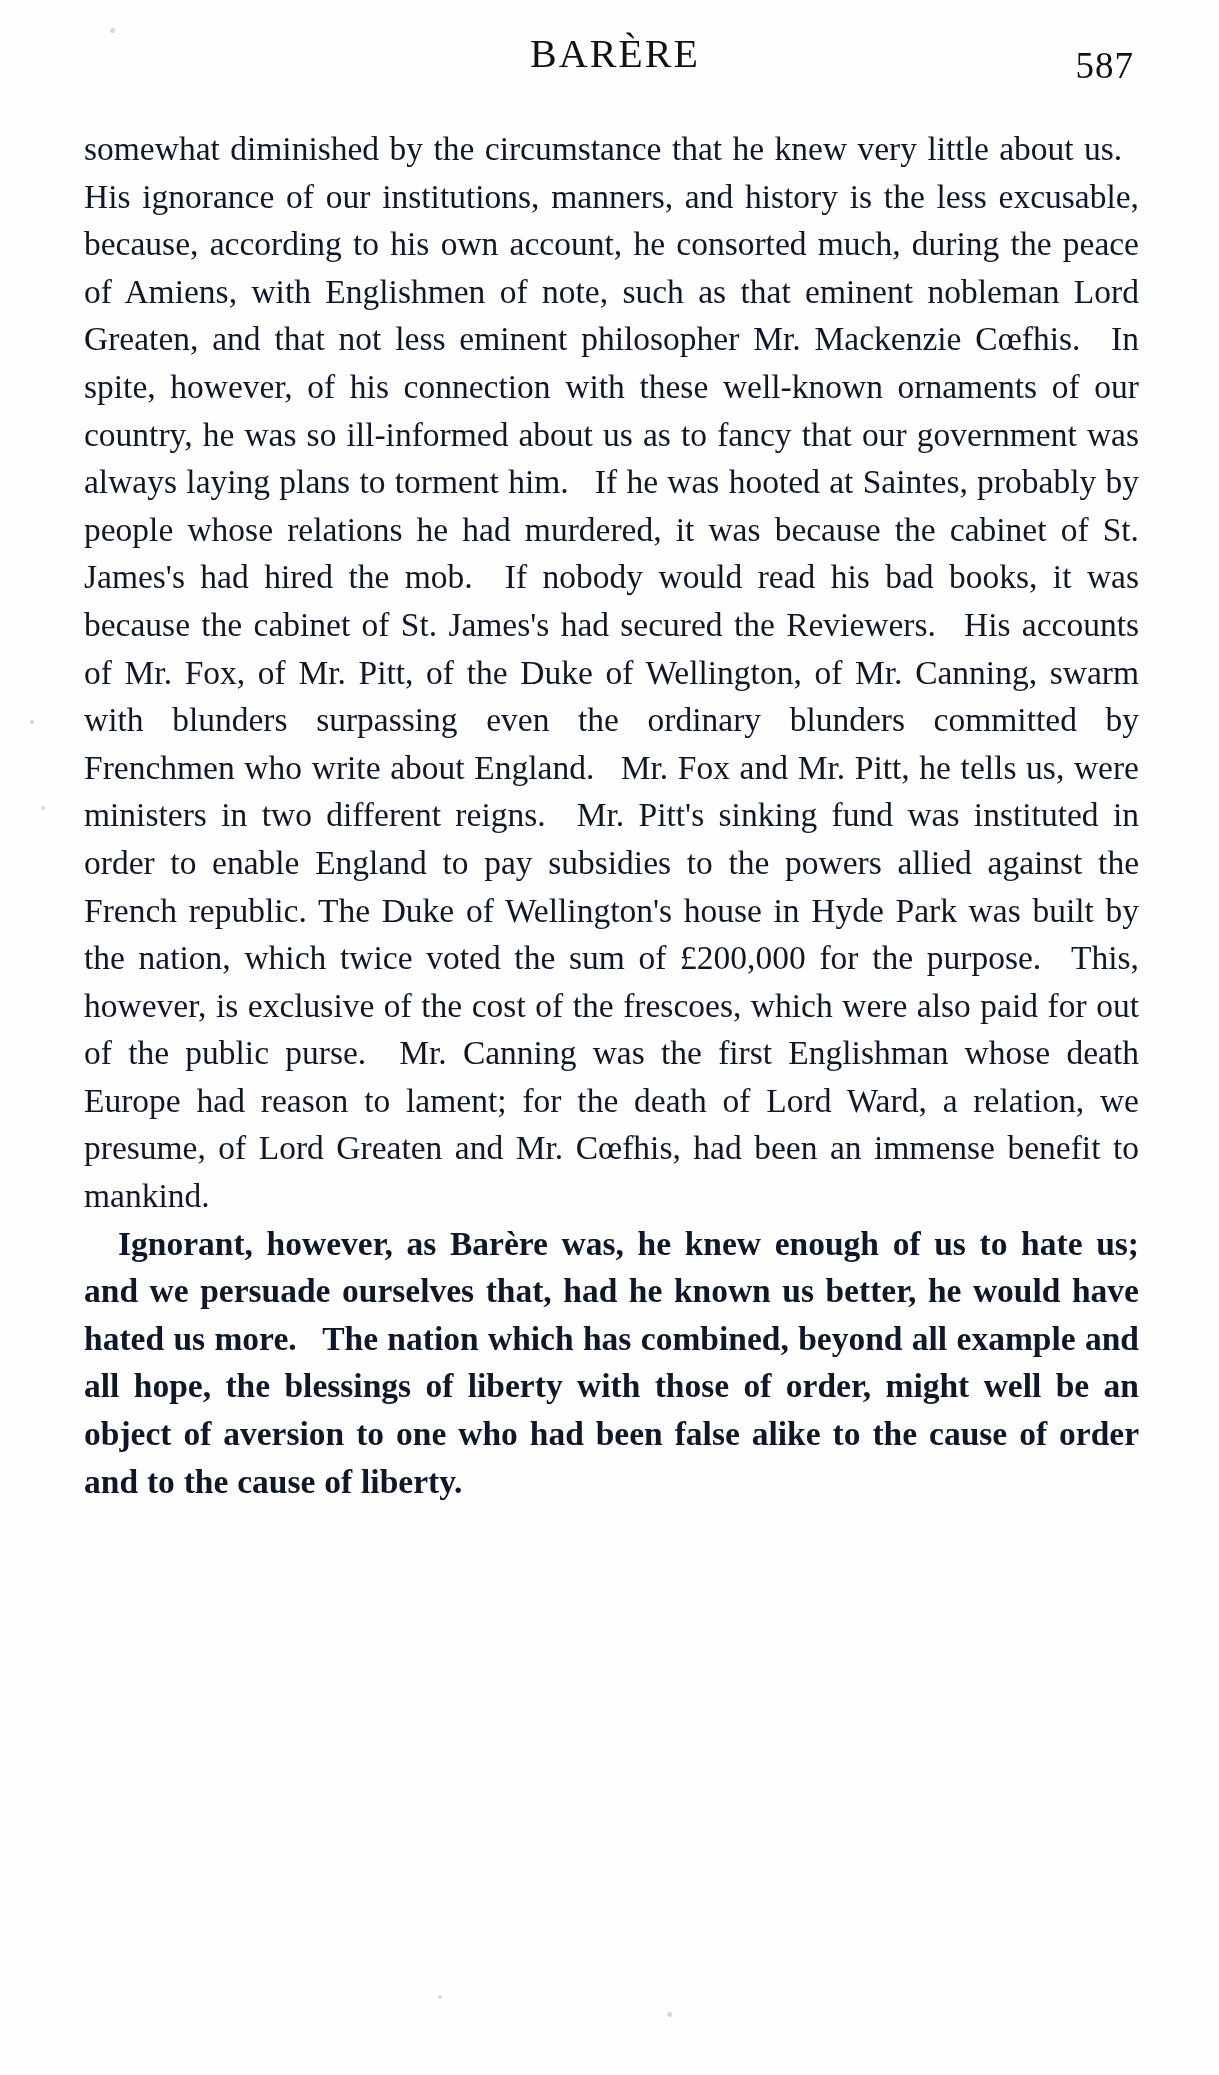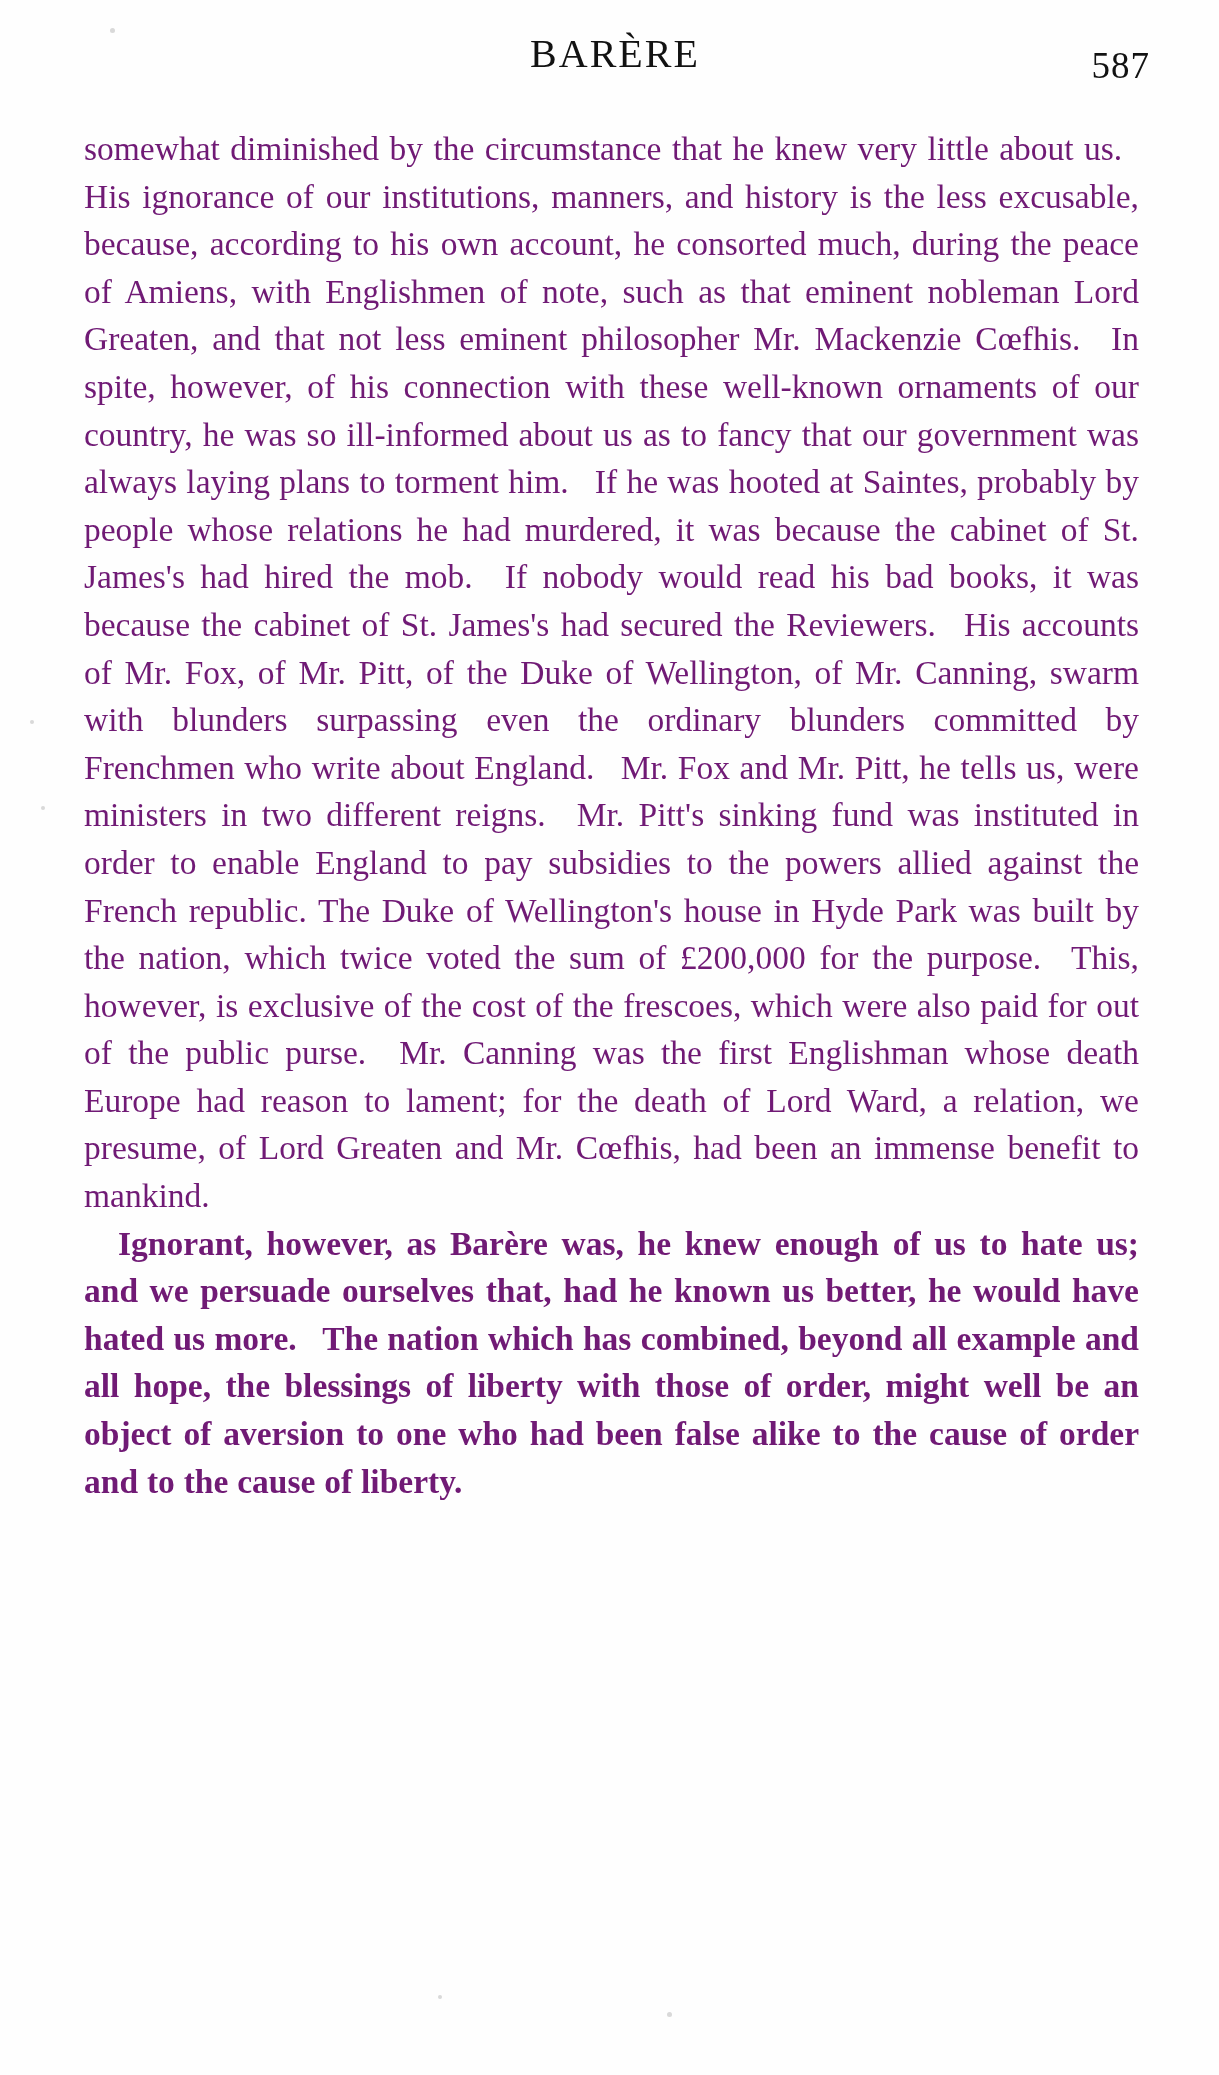--- a/index.html
+++ b/index.html
@@ -36,41 +36,41 @@
     top: 0;
     width: 100%;
     text-align: center;
     font-size: 40px;
     letter-spacing: 2px;
     font-variant: normal;
     color: #121212;
   }
   .folio {
     position: absolute;
-    right: 0;
+    right: 16px;
     top: 14px;
     font-size: 37px;
     letter-spacing: 1px;
     color: #121212;
     text-align: right;
   }
   .body-text {
     position: absolute;
     left: 84px;
     top: 125px;
     width: 1055px;
   }
   p.para {
     margin: 0;
     font-size: 33.5px;
     line-height: 47.6px;
     text-align: justify;
     text-align-last: left;
     word-spacing: 0.5px;
-    color: #701a75;
+    color: #0f172a;
   }
   p.para + p.para {
     margin-top: 0;
   }
   p.indent {
     text-indent: 34px;
     font-weight: bold;
   }
   
   .speck {

